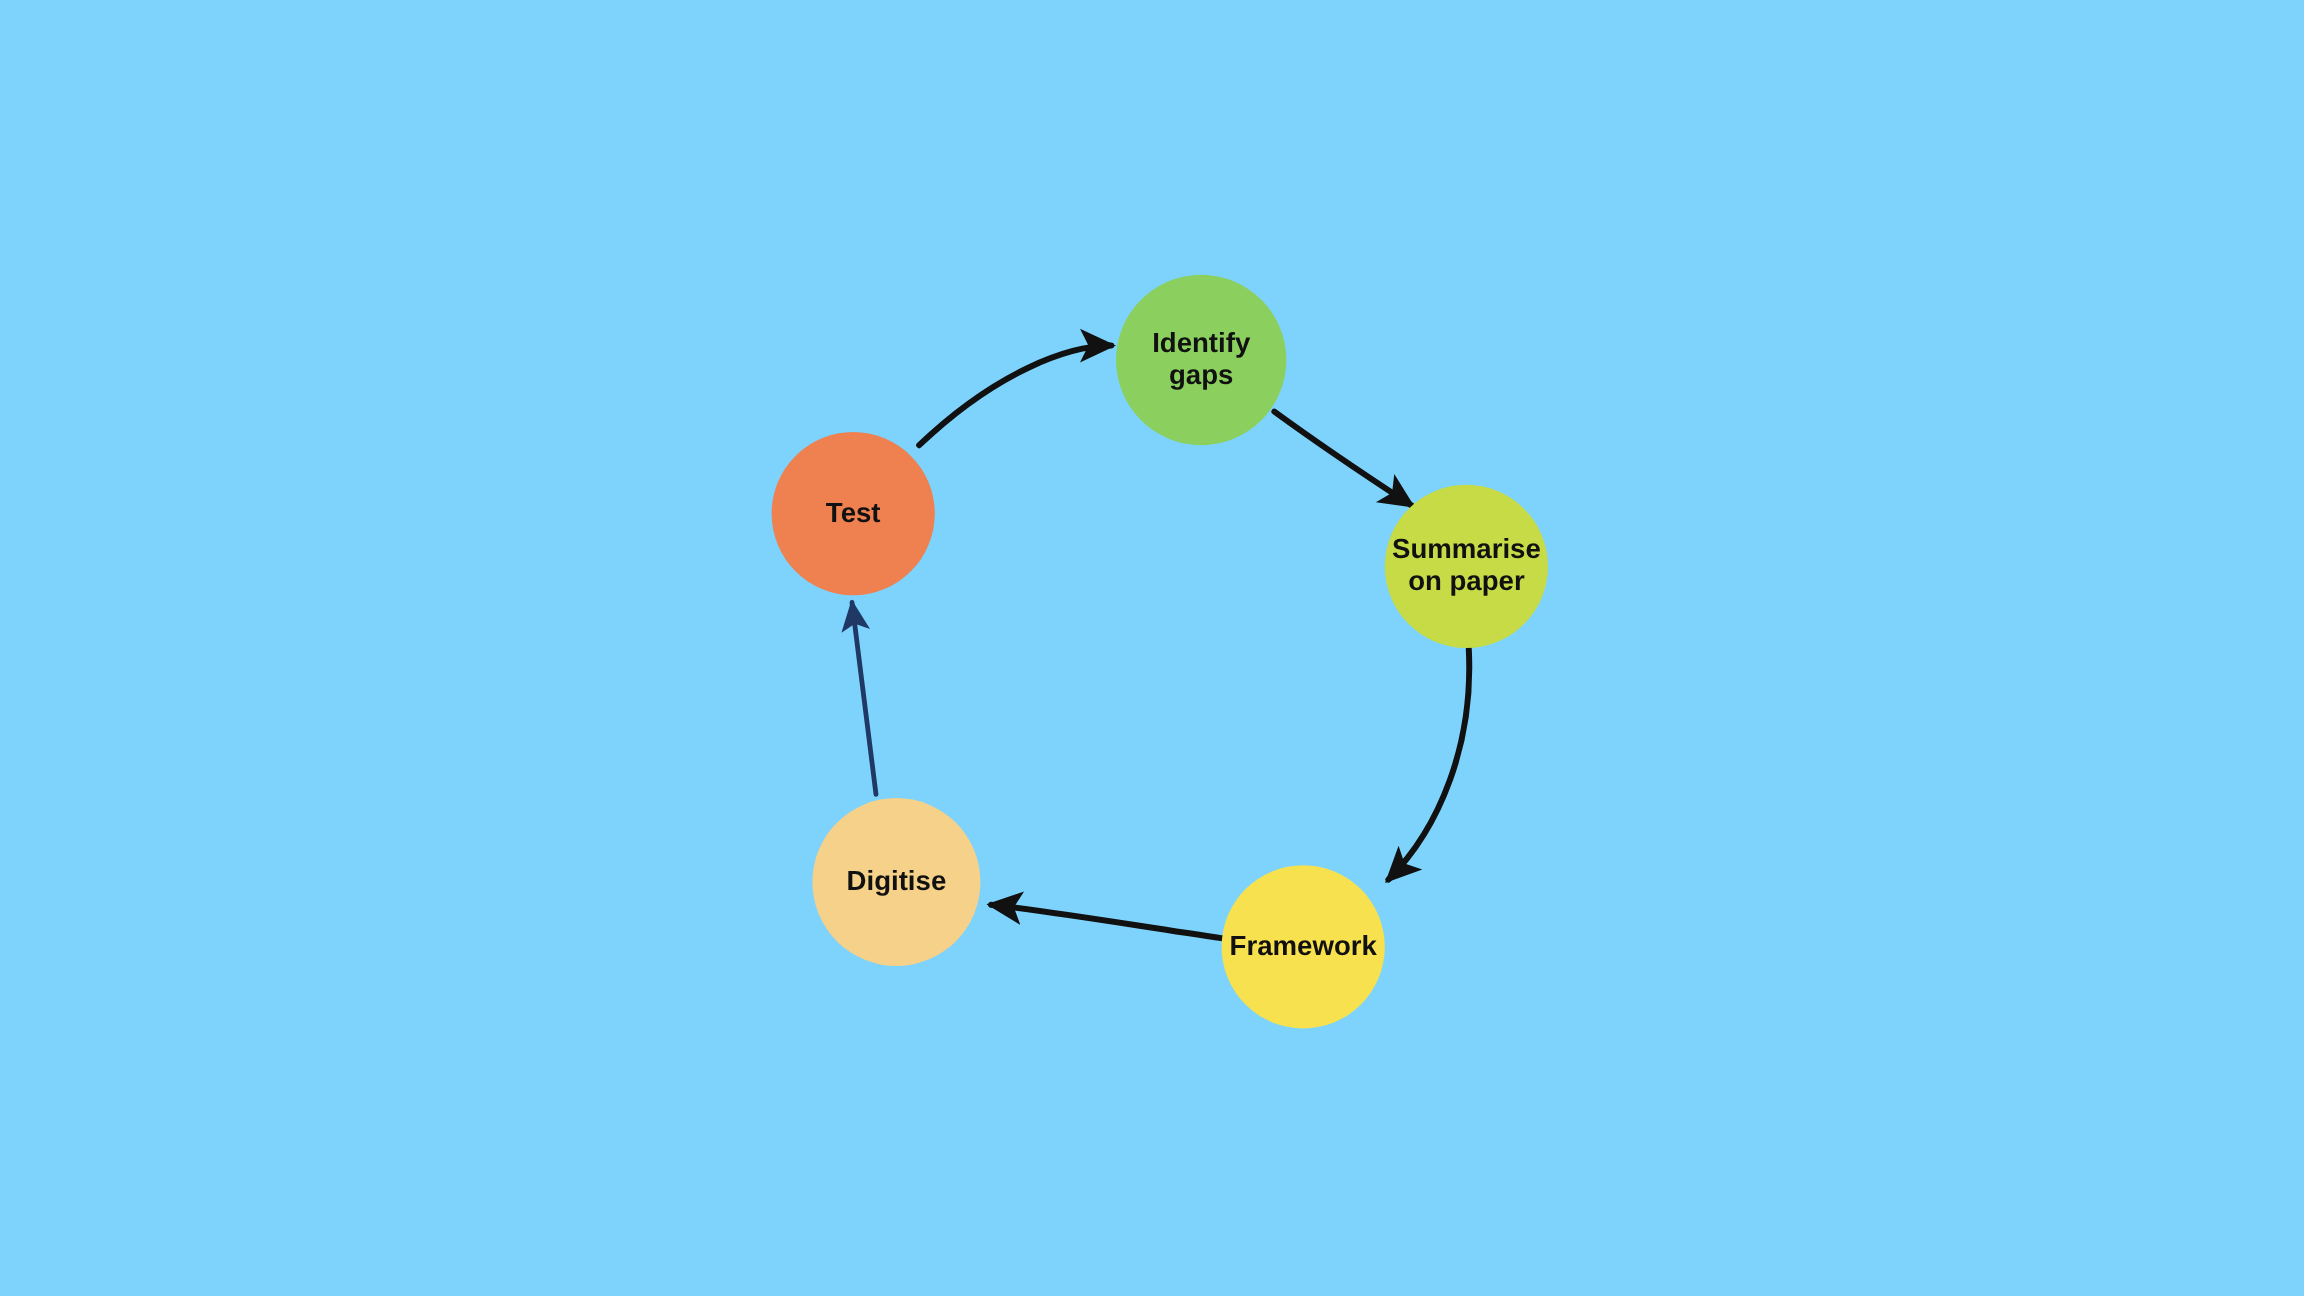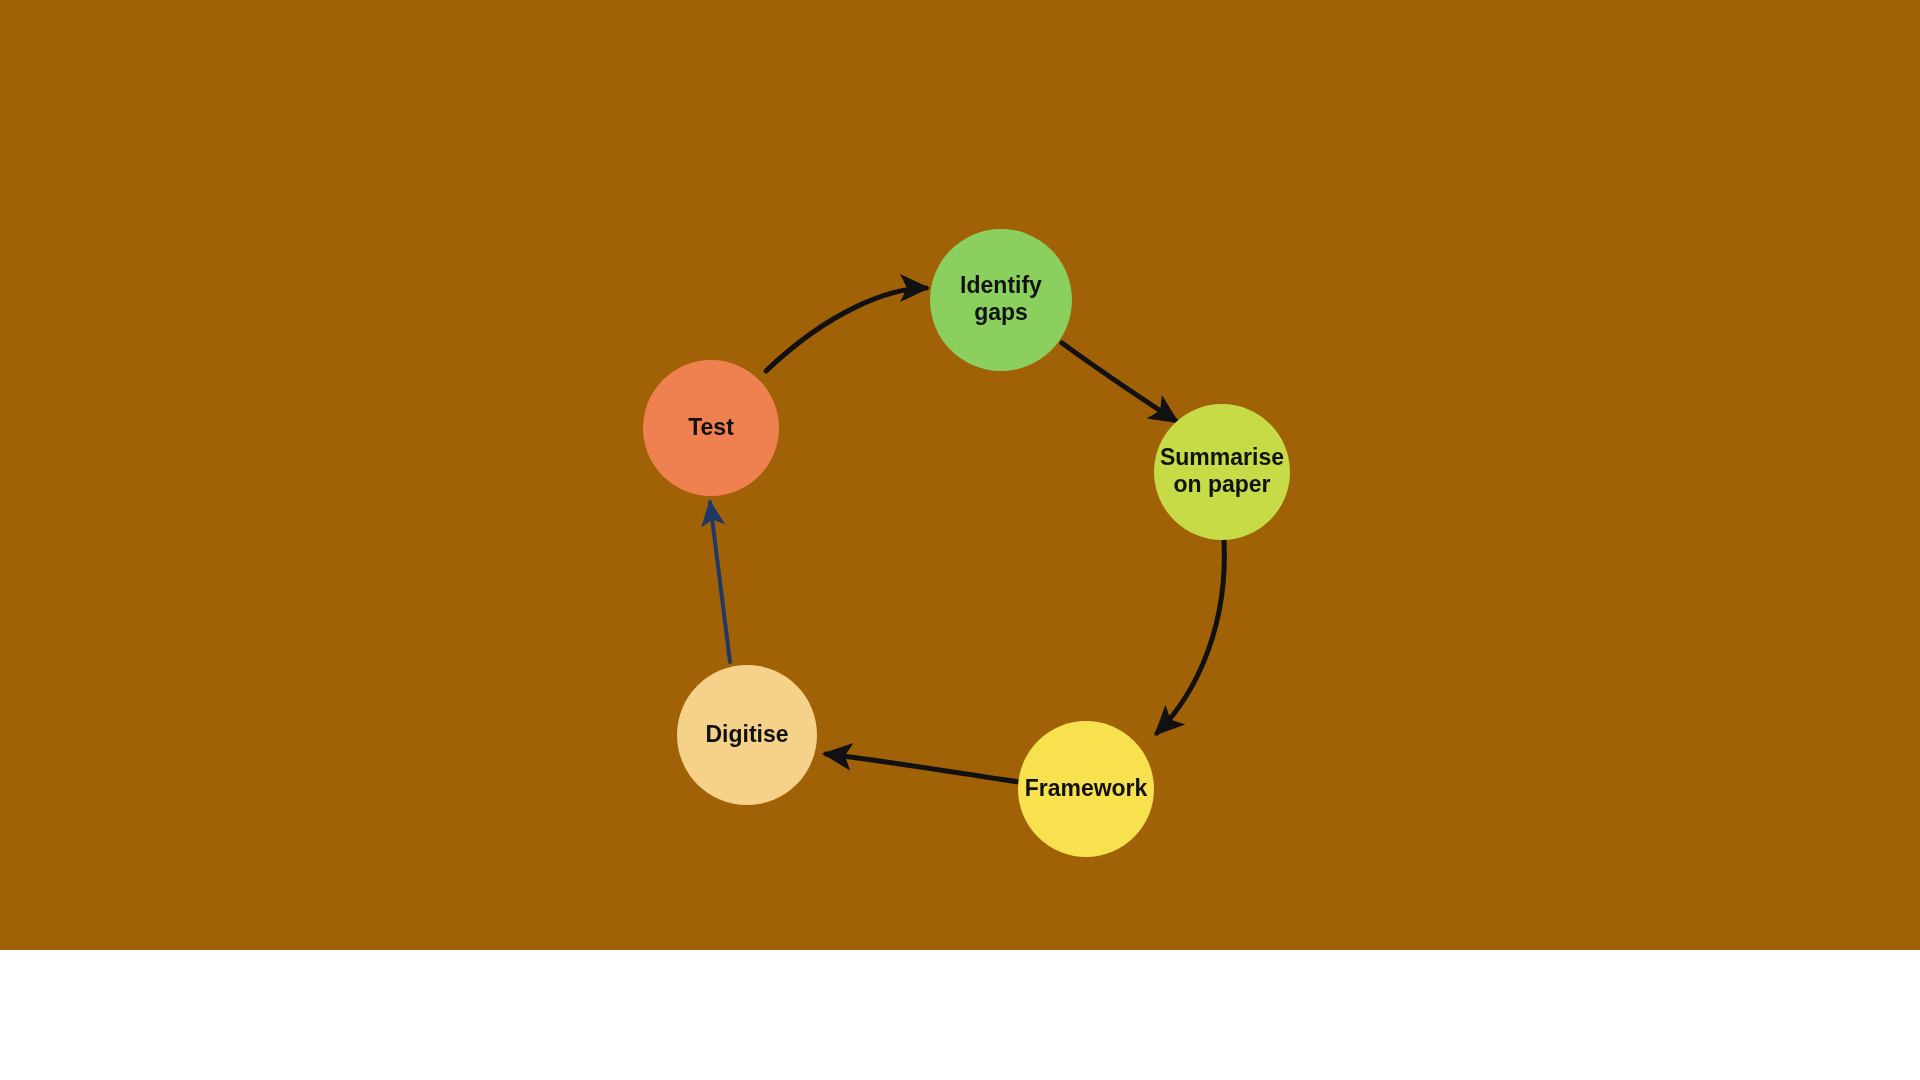--- a/index.html
+++ b/index.html
@@ -10,22 +10,22 @@
   }
   body {
     width: 1920px;
     height: 1080px;
     overflow: hidden;
     font-family: "Liberation Sans", sans-serif;
   }
   #diagram-canvas {
     position: relative;
     width: 1920px;
-    height: 950px;
-    background: #a16207;
+    height: 1080px;
+    background: #7dd3fc;
   }
   #cycle-svg {
     position: absolute;
     top: 0;
     left: 0;
     width: 1920px;
     height: 1080px;
     display: block;
   }
   .node-label {

